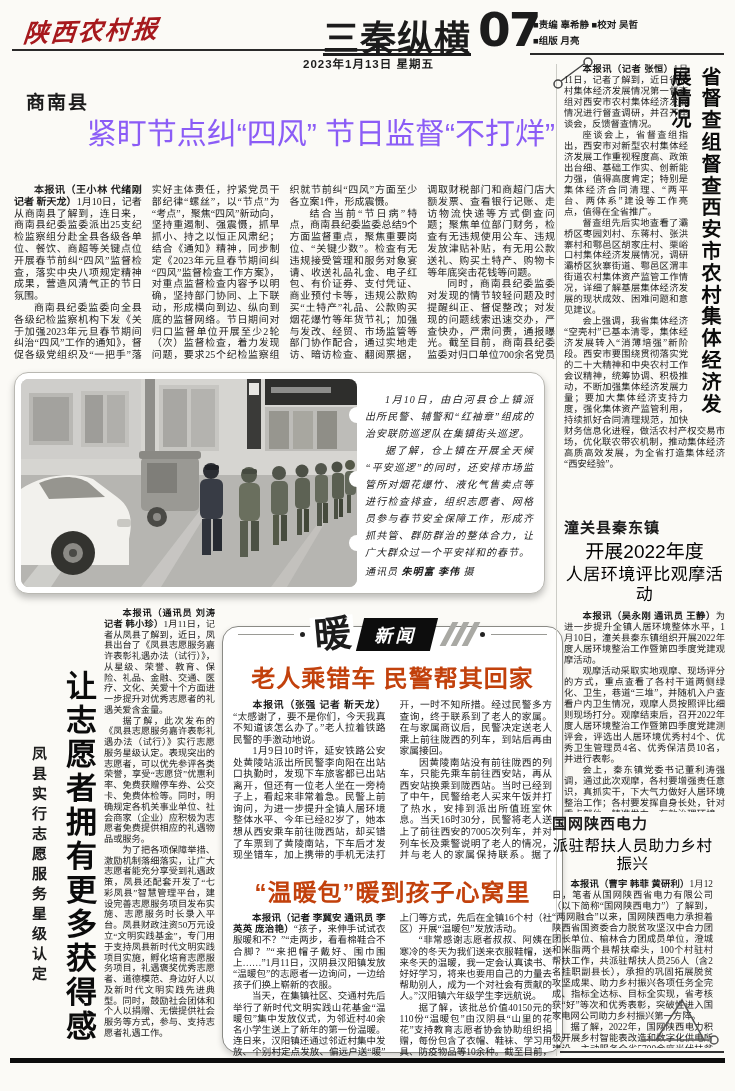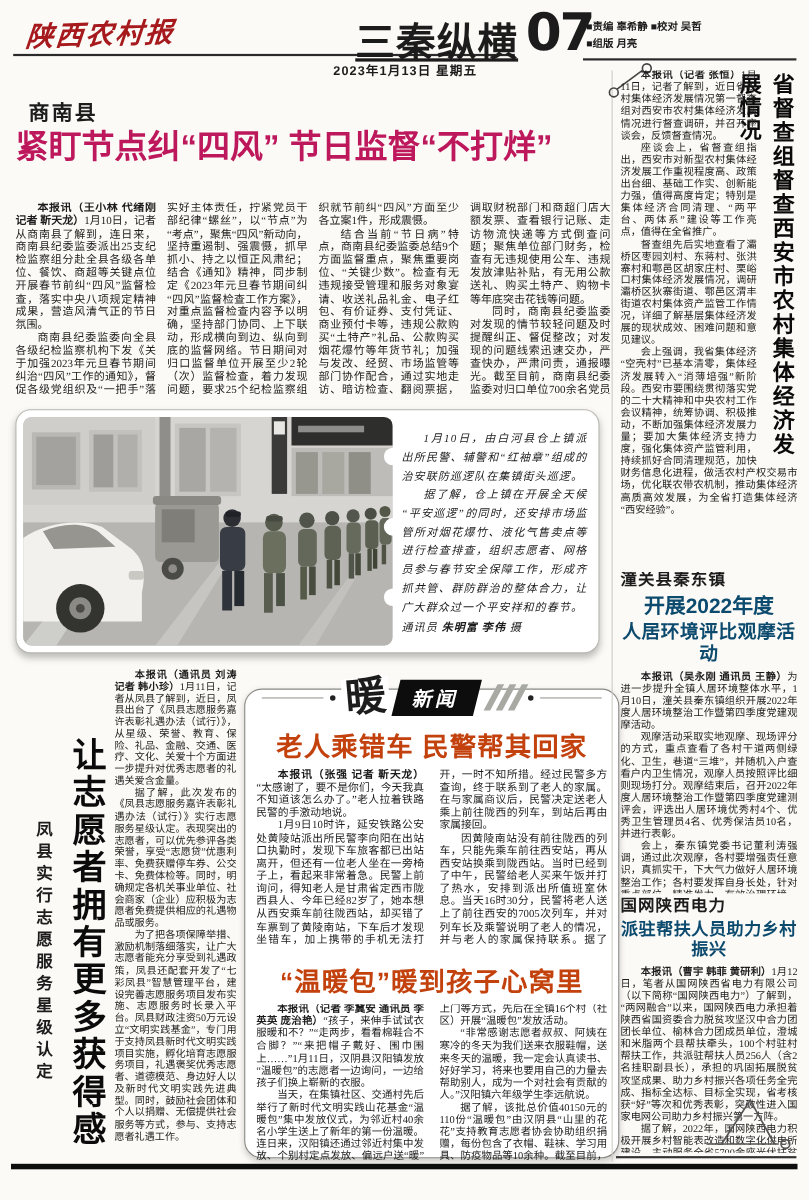--- a/index.html
+++ b/index.html
@@ -31,23 +31,23 @@
   .header-date { left:303px; top:55px; font-size:11.5px; font-weight:bold;
     font-family:"Liberation Sans",sans-serif; letter-spacing:1px; }
   .page-number { left:478px; top:2px; font-size:47px; font-weight:800;
     font-family:"DejaVu Sans","Liberation Sans",sans-serif; letter-spacing:-2px; }
   .credits { left:533px; top:17px; font-size:9.5px; font-weight:bold;
     font-family:"Liberation Sans",sans-serif; line-height:16px; white-space:nowrap; }
 
   
   .kicker { left:26px; top:87px; font-size:19px; font-weight:bold; letter-spacing:2px; }
   .headline {
-    left:14px; top:109px; width:541px; text-align:left; white-space:nowrap;
-    font-size:30px; font-weight:700; letter-spacing:0;
-    font-family:"Liberation Sans","DejaVu Sans",sans-serif; color:#be185d;
+    left:14px; top:109px; width:541px; text-align:right; white-space:nowrap;
+    font-size:30px; font-weight:400; letter-spacing:0;
+    font-family:"Liberation Sans","DejaVu Sans",sans-serif; color:#8b5cf6;
   }
   .main-body {
     left:14px; top:184px; width:541px; height:186px; overflow:hidden;
     column-count:4; column-gap:10px;
     font-size:10px; line-height:1.18; text-align:justify;
   }
   p.np { text-indent:2em; }
   p.np + p.np { margin-top:0; }
 
   
@@ -107,25 +107,25 @@
   
   .v-sep { left:556px; top:64px; width:1px; height:992px; background:#ccccc6; }
   .ra { left:564px; top:64px; width:161px; height:450px; overflow:hidden;
     font-size:9.3px; line-height:1.18; text-align:justify; }
   .ra-vtitle { float:right; writing-mode:vertical-rl; text-orientation:upright;
     height:348px; width:30px; line-height:30px; margin:2px 0 8px 7px;
     font-size:20px; font-weight:900; letter-spacing:1px;
     font-family:"Liberation Sans","DejaVu Sans",sans-serif; color:#0b0b0b; }
   .rb { left:564px; top:520px; width:161px; height:292px; overflow:hidden;
     font-size:9.3px; line-height:1.18; text-align:justify; }
-  .rc { left:564px; top:816px; width:161px; height:232px; overflow:hidden;
+  .rc { left:552px; top:816px; width:161px; height:232px; overflow:hidden;
     font-size:9.3px; line-height:1.18; text-align:justify; }
   .r-kicker { font-size:15px; font-weight:bold; letter-spacing:1px; margin-bottom:3px;
     text-indent:0; font-family:"Liberation Serif",serif; }
-  .r-head { text-align:center; font-weight:700; color:#0c4a6e;
+  .r-head { text-align:center; font-weight:400; color:#000000;
     font-family:"Liberation Sans","DejaVu Sans",sans-serif; }
   .rb-h1 { font-size:19px; margin-bottom:2px; }
   .rb-h2 { font-size:17px; margin-bottom:6px; letter-spacing:0.5px; }
   .rc-h  { font-size:15.5px; margin-bottom:6px; letter-spacing:0.5px; }
 
   
   .rule-thin-right { left:560px; top:1051px; width:164px; height:1.5px; background:#333; }
   .rule-thick { left:10px; top:1058px; width:715px; height:5px; background:#0d0d0d; }
   .ornament { pointer-events:none; }
 </style>
@@ -263,21 +263,21 @@
         <i></i>
         <i></i>
       </span>
     <span class="hdot"></span>
     <span class="hline"></span>
   </div>
 
   <h2 class="warm-h warm-h1">老人乘错车 民警帮其回家</h2>
   <div class="warm-cols warm-b1">
     <p class="np"><b>本报讯（张强 记者 靳天龙）</b><span>“太感谢了，要不是你们，今天我真不知道该怎么办了。”老人拉着铁路民警的手激动地说。</span></p>
-    <p class="np">1月9日10时许，延安铁路公安处黄陵站派出所民警李向阳在出站口执勤时，发现下车旅客都已出站离开，但还有一位老人坐在一旁椅子上，看起来非常着急。民警上前询问，得知老人是甘肃省定西市陇西县人、今年已经82岁了，她本想从西安乘车前往陇西站，却买错了车票到了黄陵南站，下车后才发现坐错车，加上携带的手机无法打开，一时不知所措。经过民警多方查询，终于联系到了老人的家属。在与家属商议后，民警决定送老人乘上前往陇西的列车，到站后再由家属接回。</p>
+    <p class="np">1月9日10时许，延安铁路公安处黄陵站派出所民警李向阳在出站口执勤时，发现下车旅客都已出站离开，但还有一位老人坐在一旁椅子上，看起来非常着急。民警上前询问，为进一步提升全镇人居环境整体水平、今年已经82岁了，她本想从西安乘车前往陇西站，却买错了车票到了黄陵南站，下车后才发现坐错车，加上携带的手机无法打开，一时不知所措。经过民警多方查询，终于联系到了老人的家属。在与家属商议后，民警决定送老人乘上前往陇西的列车，到站后再由家属接回。</p>
     <p class="np">因黄陵南站没有前往陇西的列车，只能先乘车前往西安站，再从西安站换乘到陇西站。当时已经到了中午，民警给老人买来午饭并打了热水，安排到派出所值班室休息。当天16时30分，民警将老人送上了前往西安的7005次列车，并对列车长及乘警说明了老人的情况，并与老人的家属保持联系。据了解，老人10日在宝鸡站中转，11日已平安到家。</p>
   </div>
 
   <h2 class="warm-h warm-h2">“温暖包”暖到孩子心窝里</h2>
   <div class="warm-cols warm-b2">
     <p class="np"><b>本报讯（记者 李冀安 通讯员 李英英 庞治艳）</b><span>“孩子，来伸手试试衣服暖和不？”“走两步，看看棉鞋合不合脚？”“来把帽子戴好、围巾围上……”1月11日，汉阴县汉阳镇发放“温暖包”的志愿者一边询问，一边给孩子们换上崭新的衣服。</span></p>
     <p class="np">当天，在集镇社区、交通村先后举行了新时代文明实践山花基金“温暖包”集中发放仪式，为邻近村40余名小学生送上了新年的第一份温暖。连日来，汉阳镇还通过邻近村集中发放、个别村定点发放、偏远户送“暖”上门等方式，先后在全镇16个村（社区）开展“温暖包”发放活动。</p>
     <p class="np">“非常感谢志愿者叔叔、阿姨在寒冷的冬天为我们送来衣服鞋帽，送来冬天的温暖，我一定会认真读书、好好学习，将来也要用自己的力量去帮助别人，成为一个对社会有贡献的人。”汉阳镇六年级学生李远航说。</p>
     <p class="np">据了解，该批总价值40150元的110份“温暖包”由汉阴县“山里的花花”支持教育志愿者协会协助组织捐赠，每份包含了衣帽、鞋袜、学习用具、防疫物品等10余种。截至目前，汉阳镇110份“温暖包”已全部发放到困难儿童手中。</p>
   </div>

